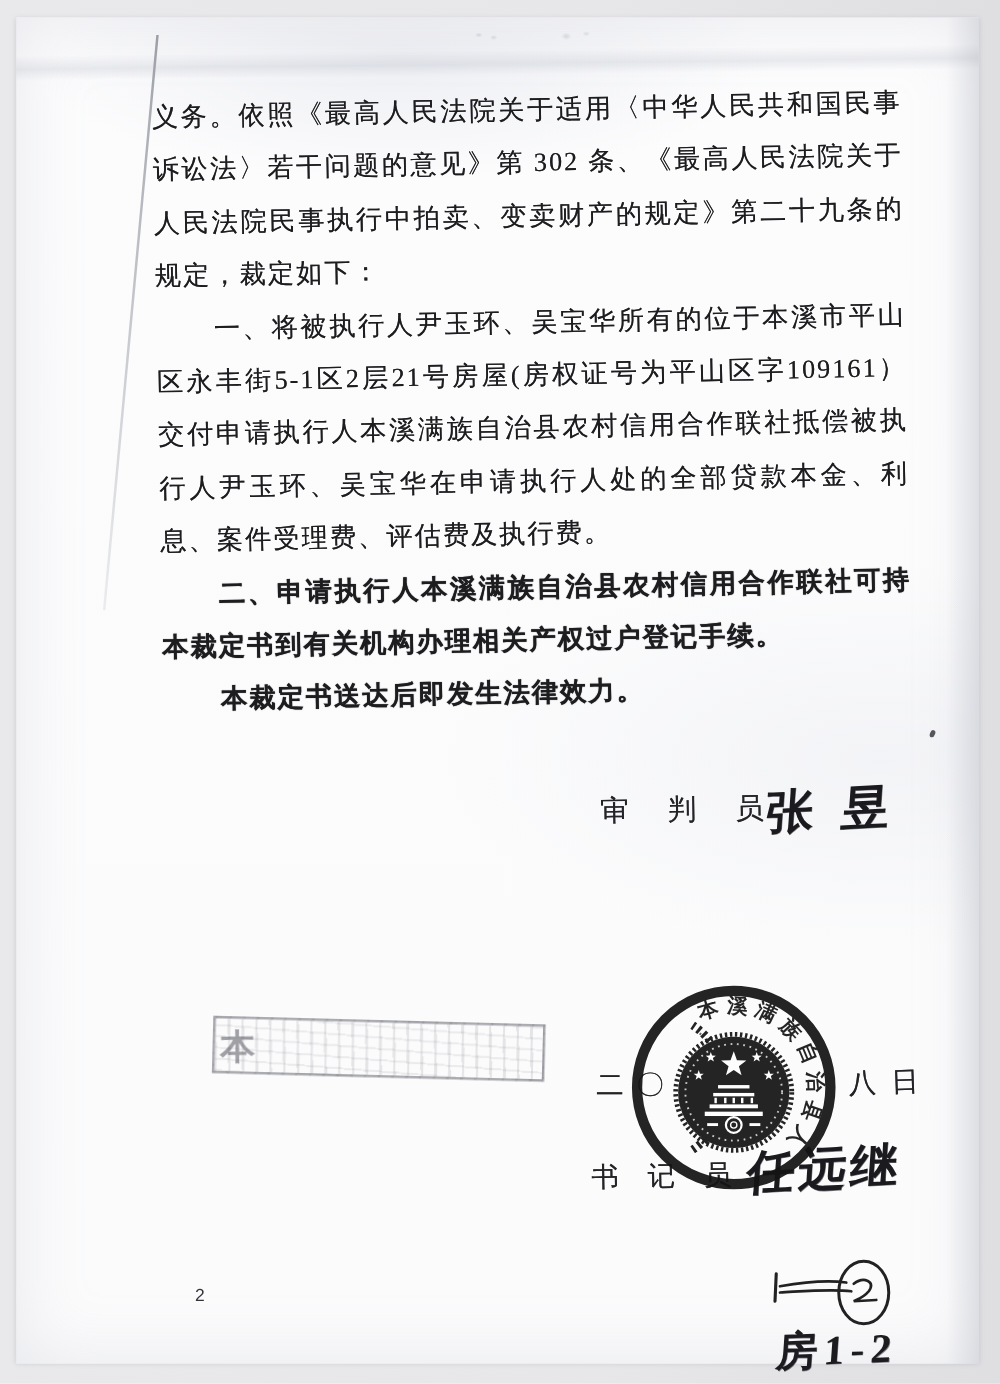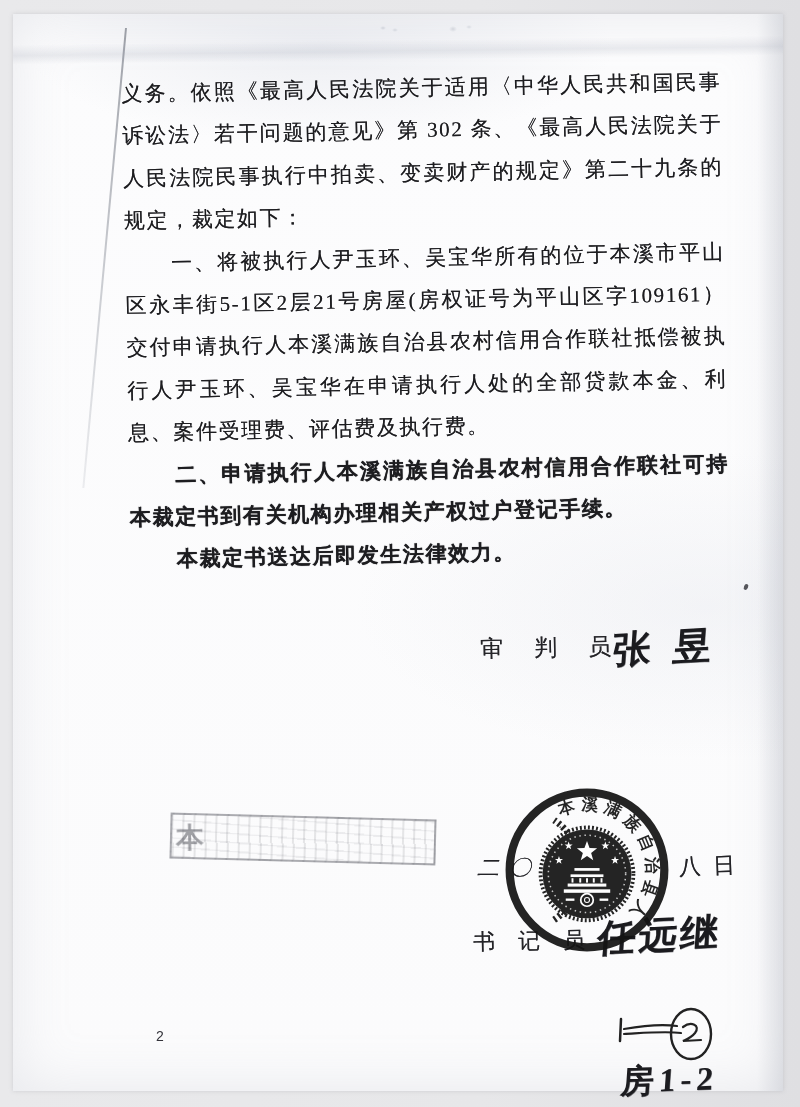--- a/index.html
+++ b/index.html
@@ -60,21 +60,21 @@
   .body-text p.bold{font-weight:700;text-shadow:0 0 0.7px rgba(10,10,14,0.9);}
   
   .judge-line{position:absolute;left:467px;top:618px;transform:rotate(-1deg);}
   .label-text{font-size:23px;color:#242428;letter-spacing:31px;text-shadow:0 0 0.5px rgba(25,25,30,0.7);white-space:nowrap;}
   .hand{
     font-weight:700;color:#1b1b1f;white-space:nowrap;
     transform:skewX(-7deg) rotate(-3deg);display:inline-block;
     text-shadow:0.5px 0.5px 0 rgba(20,20,25,0.55);
   }
   .judge-name{position:absolute;left:600px;top:608px;font-size:38px;letter-spacing:22px;}
-  .date-left{position:absolute;left:464px;top:839px;font-size:22px;letter-spacing:10px;color:#232327;text-shadow:0 0 0.5px rgba(25,25,30,0.7);font-style:italic;}
+  .date-left{position:absolute;left:464px;top:839px;font-size:22px;letter-spacing:10px;color:#232327;text-shadow:0 0 0.5px rgba(25,25,30,0.7);}
   .date-right{position:absolute;left:666px;top:837px;font-size:22px;letter-spacing:12px;color:#232327;transform:rotate(-2deg);text-shadow:0 0 0.5px rgba(25,25,30,0.7);}
   .clerk-line{position:absolute;left:460px;top:912px;transform:rotate(-1deg);}
   .clerk-line .label-text{letter-spacing:23px;font-size:22px;}
   .clerk-name{position:absolute;left:585px;top:896px;font-size:38px;letter-spacing:3px;}
   
   .court-seal{position:absolute;left:487px;top:769px;width:174px;height:174px;opacity:0.93;z-index:6;}
   
   .rect-stamp{
     position:absolute;left:157px;top:802px;width:262px;height:42px;
     border:2.5px solid rgba(50,52,62,0.5);

